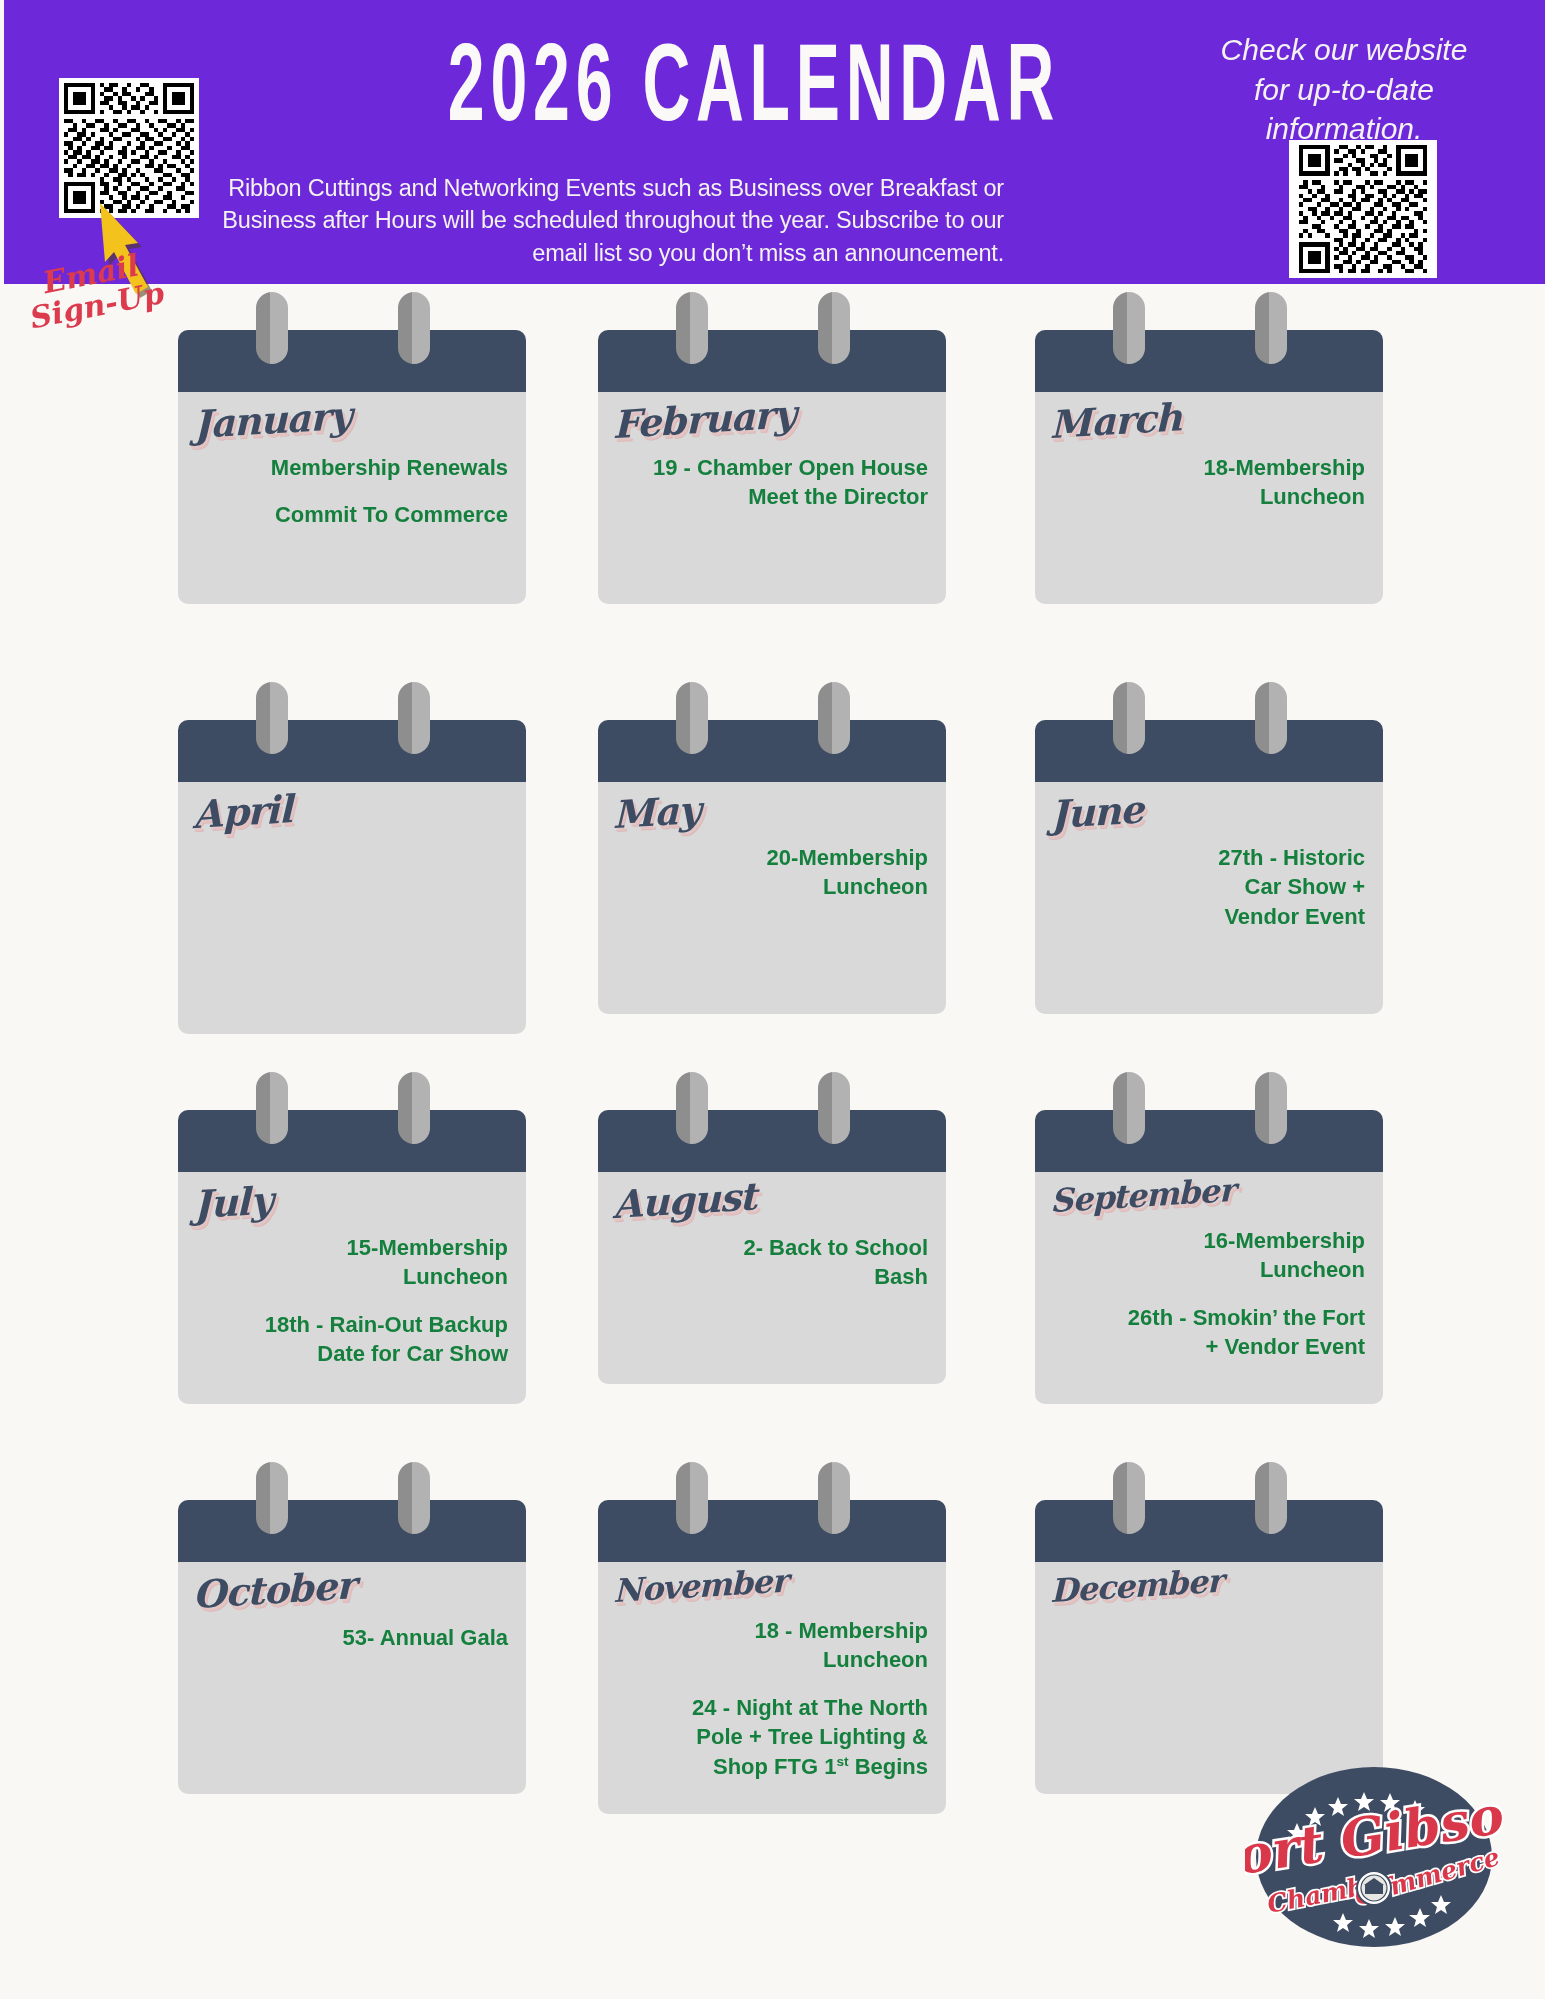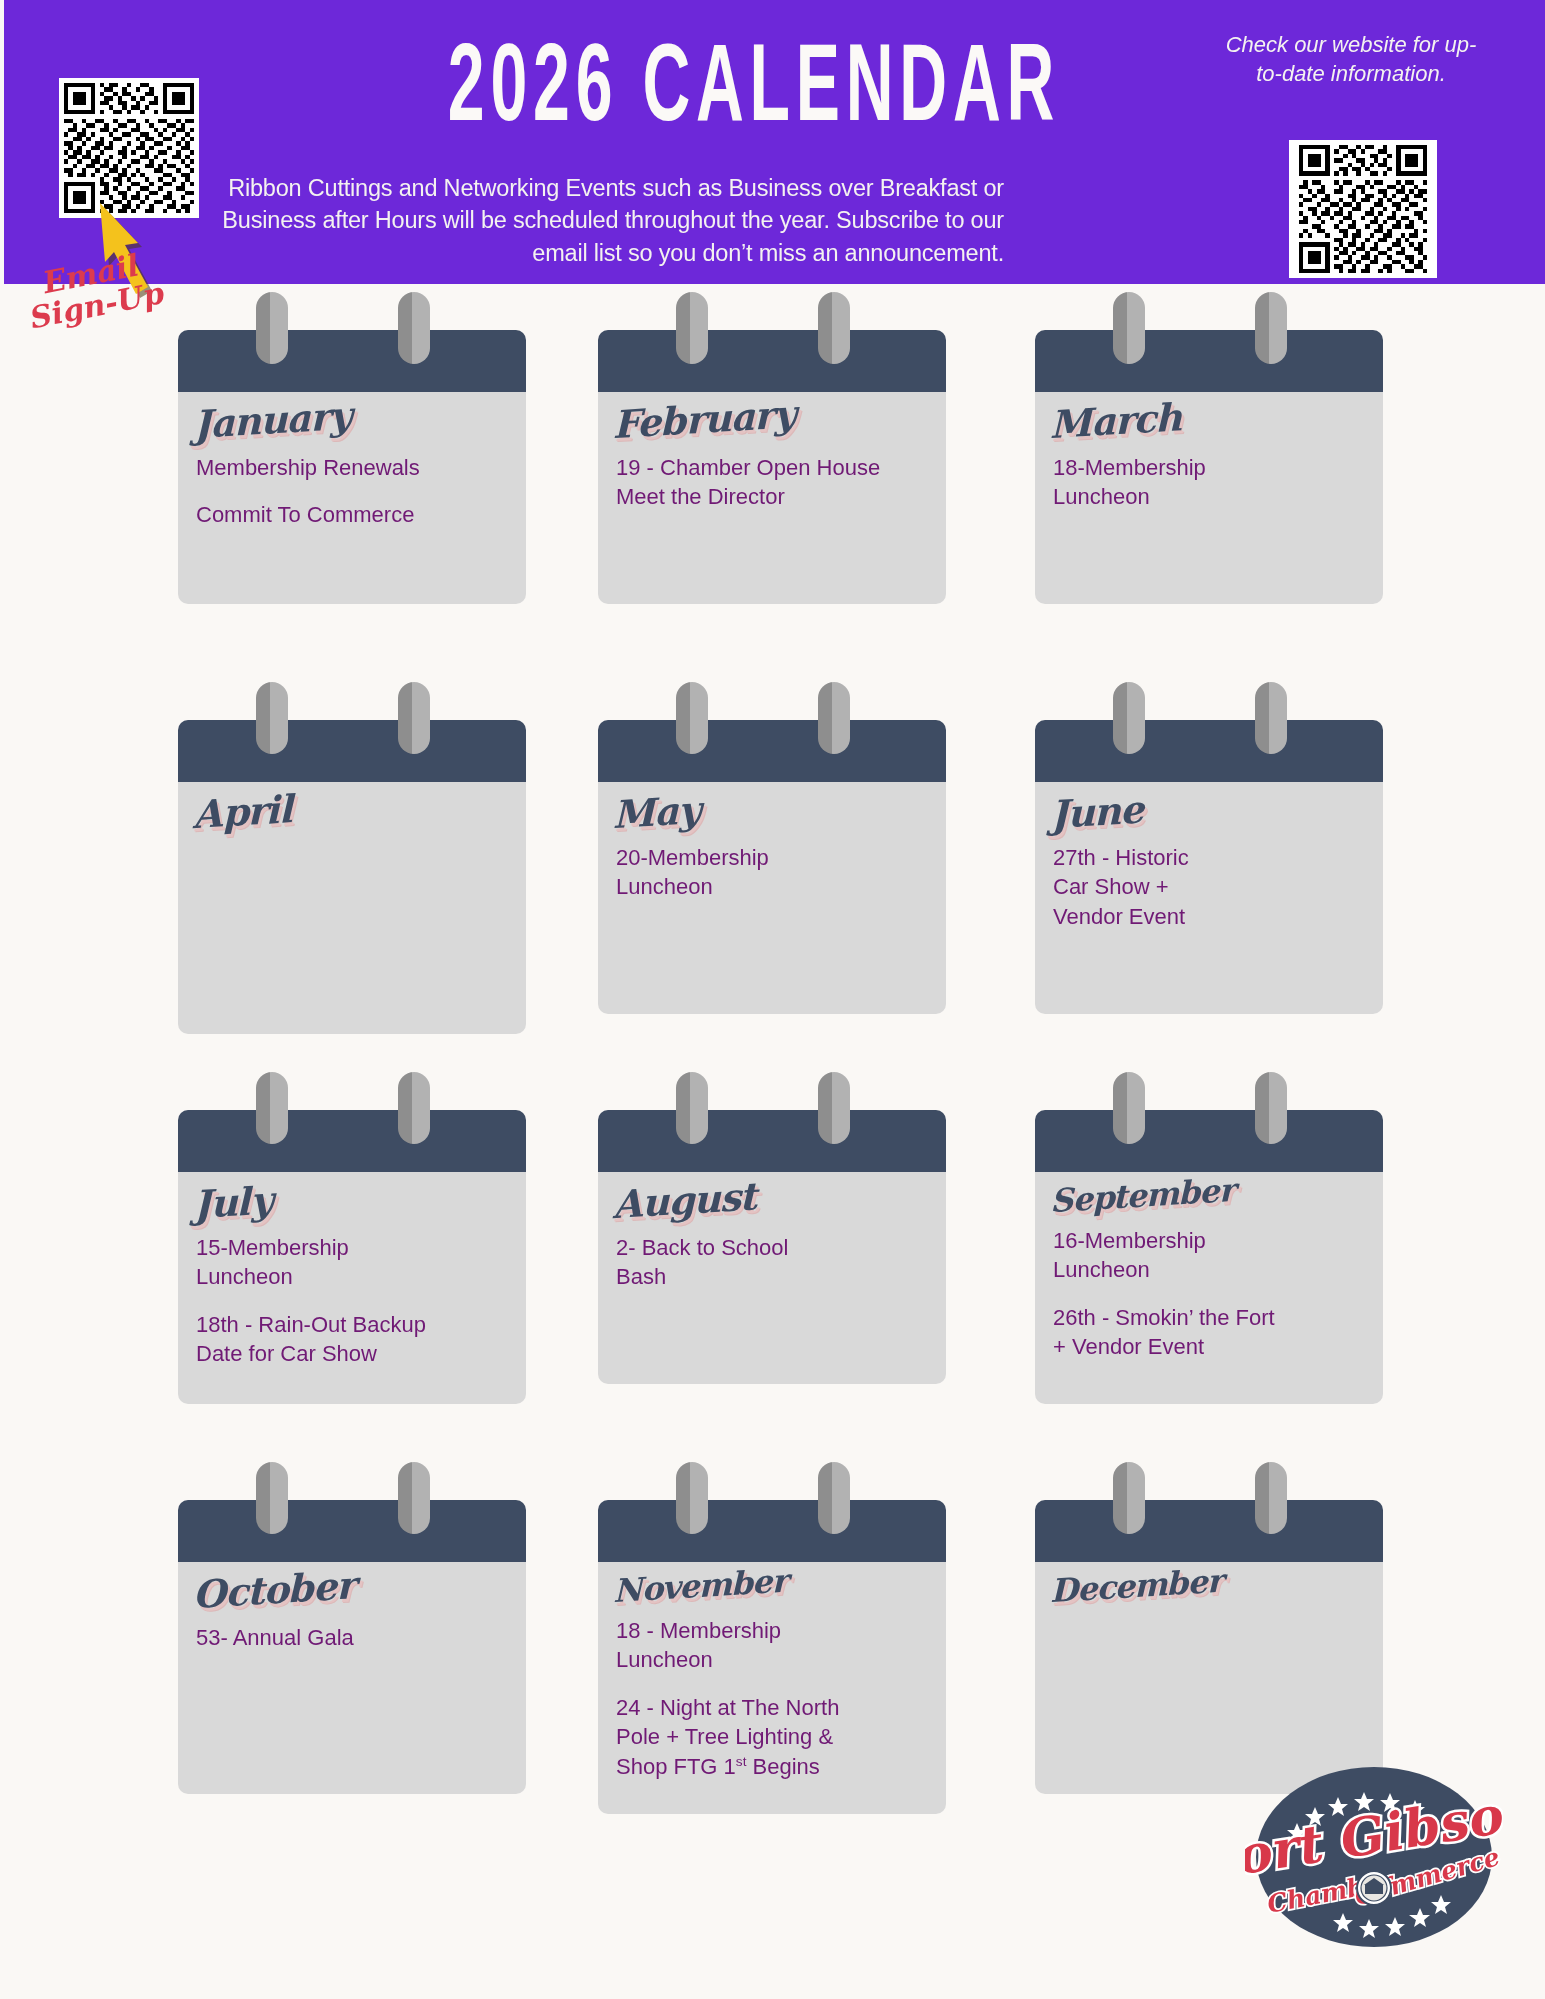--- a/index.html
+++ b/index.html
@@ -64,24 +64,23 @@
     line-height: 1.38;
     letter-spacing: -0.2px;
   }
 
   .header-note {
     position: absolute;
     left: 1210px; top: 30px;
     width: 260px;
     text-align: center;
     color: #f4f2f0;
-    font-size: 22px;
+    font-size: 30px;
     font-style: italic;
     line-height: 1.32;
-    margin-left: 7px;
   }
 
   
   .signup-arrow {
     position: absolute;
     left: 80px; top: 195px;
     width: 100px; height: 110px;
     z-index: 6;
   }
   .signup-label {
@@ -168,25 +167,26 @@
       3px 4px 0 #dcb9b9;
     letter-spacing: -1.2px;
     transform: rotate(-3.5deg) skewX(-6deg);
     transform-origin: left center;
     margin: 4px 0 6px 4px;
     white-space: nowrap;
   }
   .month-name.long { font-size: 32px; }
 
   .events {
-    text-align: left;
-    color: #701a75;
+    text-align: right;
+    color: #15803d;
     font-size: 22px;
     line-height: 1.34;
     padding: 0 4px;
+    font-weight: bold;
   }
   .event-block { margin-bottom: 18px; }
   .event-block:last-child { margin-bottom: 0; }
   .event-block.pad-top { margin-top: 16px; }
   .event-block sup { font-size: 0.62em; vertical-align: super; }
 
   
   .card.h-tall  .card-body { min-height: 252px; }
   .card.h-mid   .card-body { min-height: 232px; }
   .card.h-short .card-body { min-height: 212px; }

